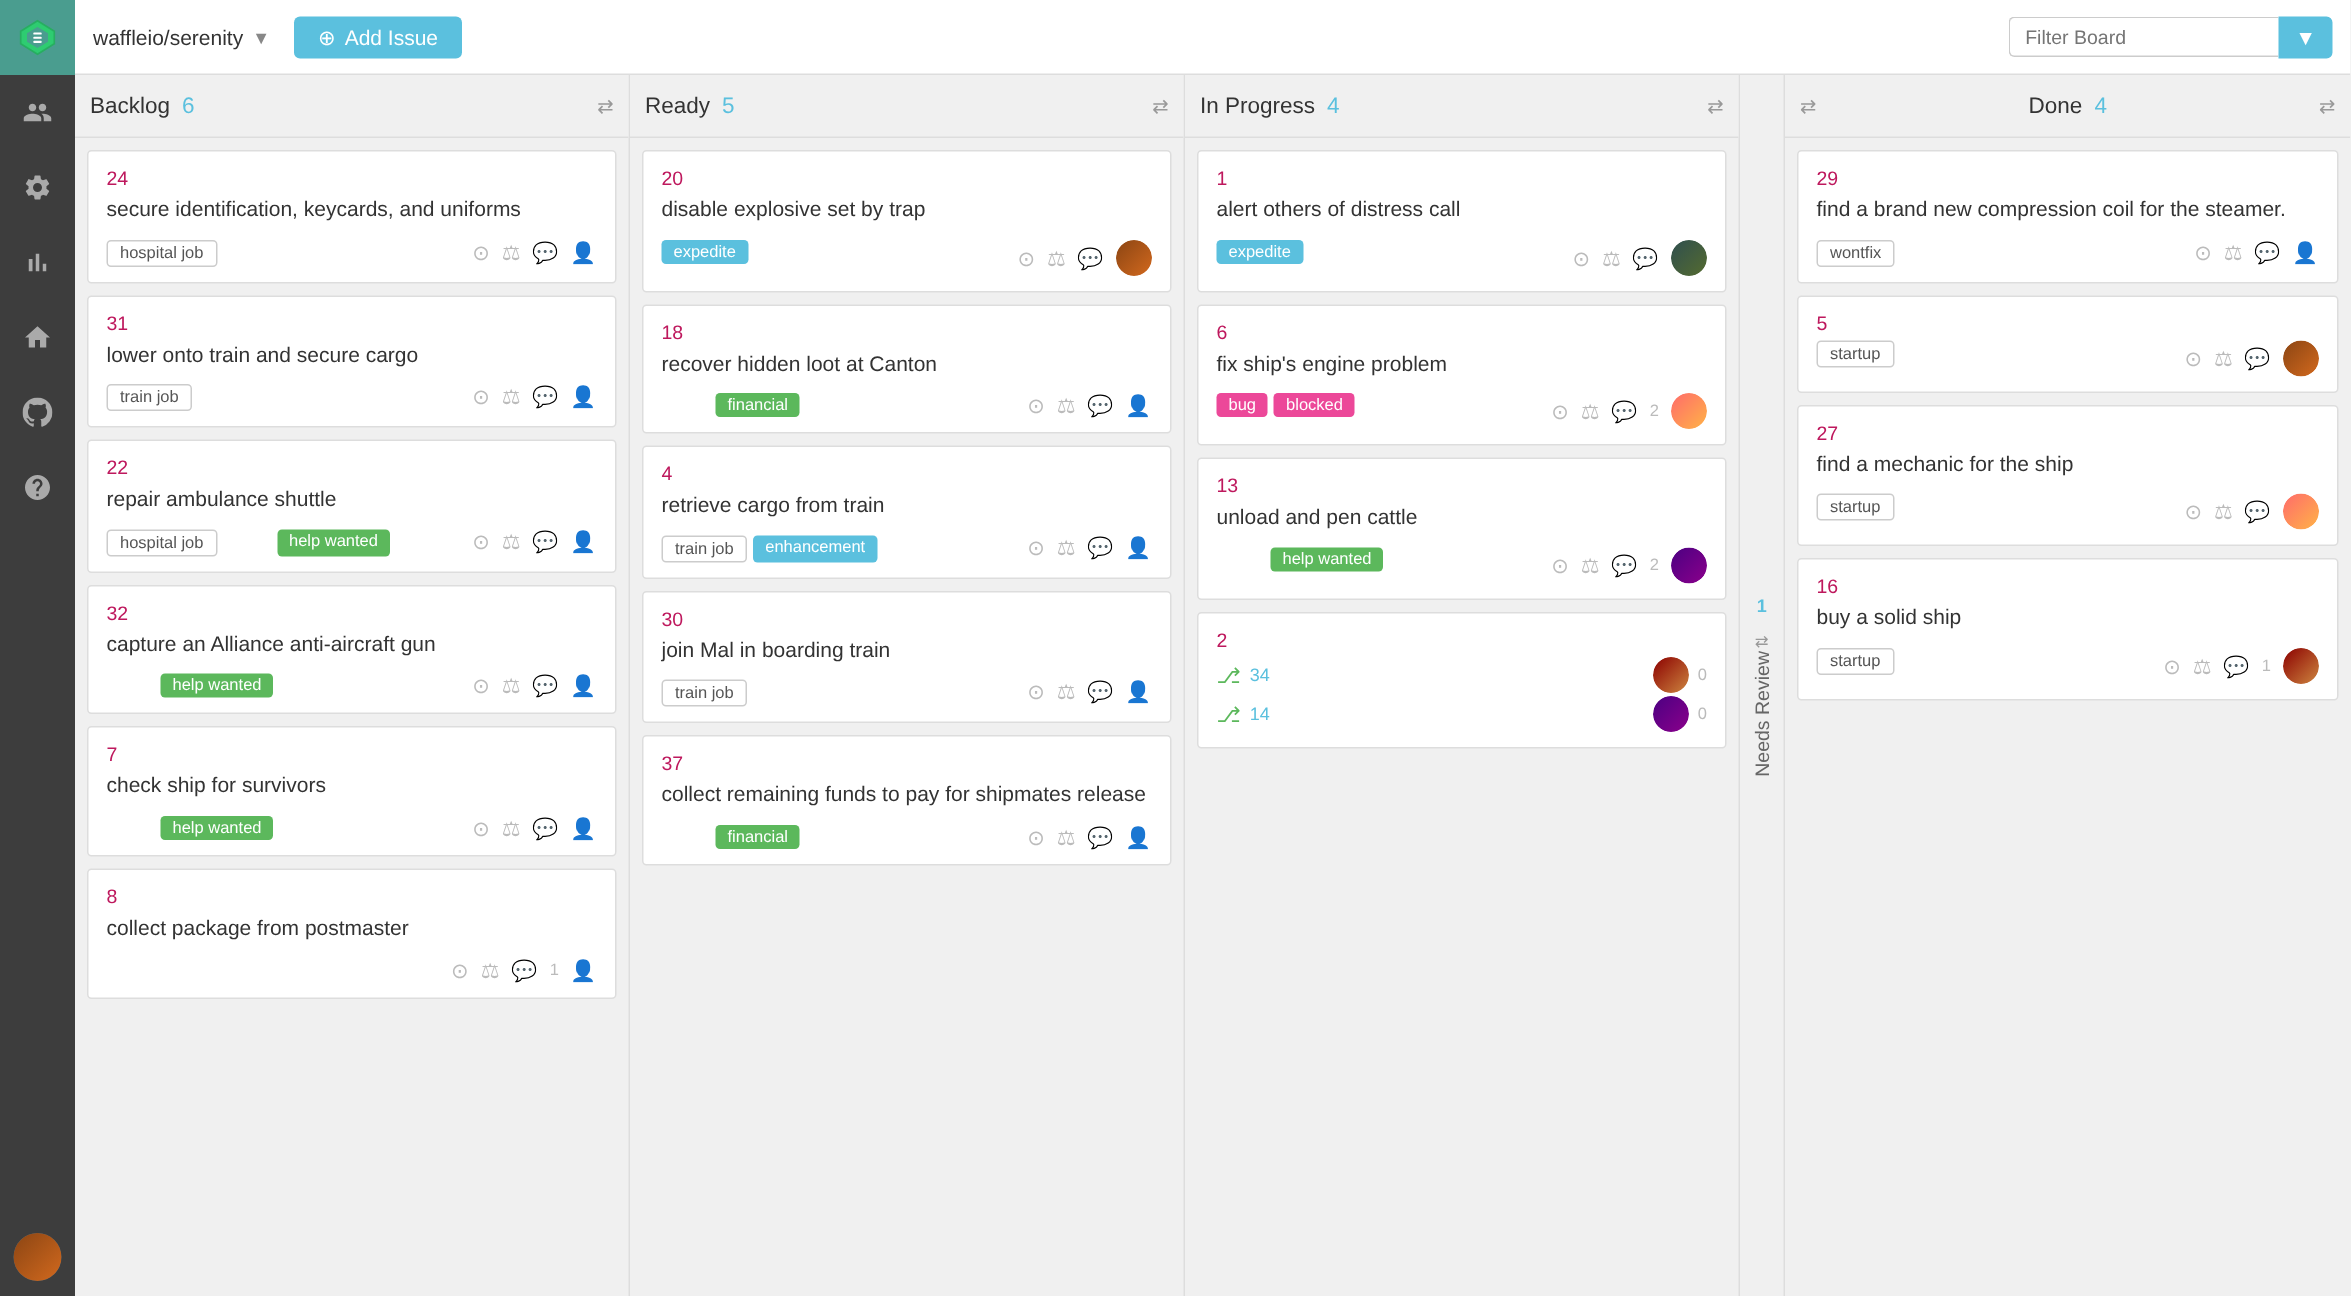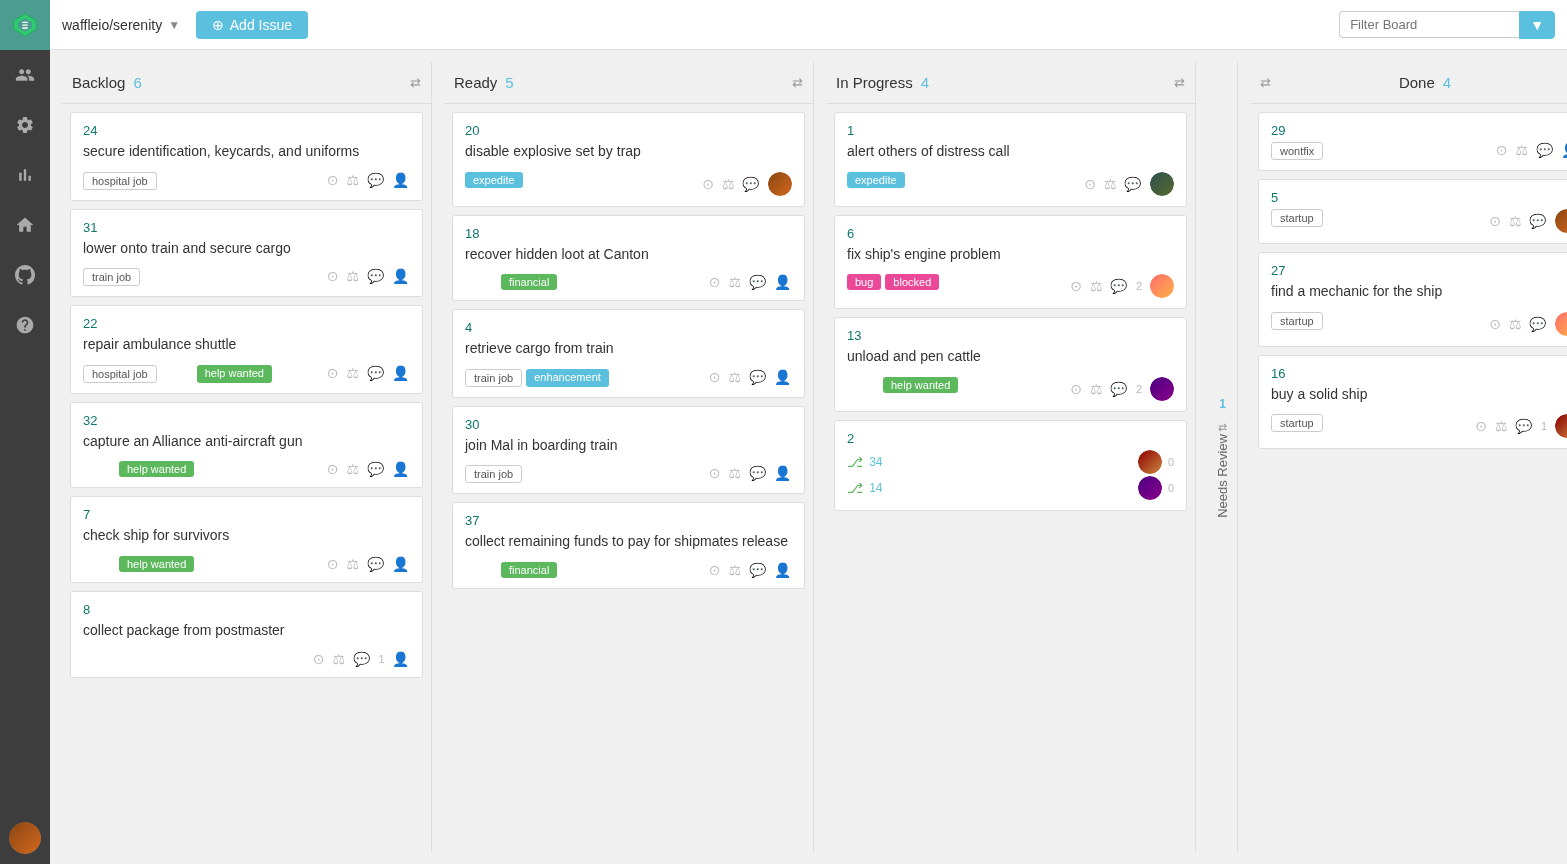--- a/index.html
+++ b/index.html
@@ -107,22 +107,22 @@
       color: #fff;
       font-size: 14px;
     }
 
     
     .board {
       flex: 1;
       display: flex;
       overflow-x: auto;
       overflow-y: hidden;
-      padding: 12px;
-      gap: 12px;
+      padding: 0;
+      gap: 0;
     }
 
     
     .column {
       min-width: 370px;
       max-width: 370px;
       display: flex;
       flex-direction: column;
       border-right: 1px solid #ddd;
       background: #f0f0f0;
@@ -201,21 +201,21 @@
 
     
     .card {
       background: #fff;
       border: 1px solid #ddd;
       border-radius: 3px;
       padding: 10px 12px;
       cursor: pointer;
     }
     .card-number {
-      color: #0f766e;
+      color: #be185d;
       font-size: 13px;
       font-weight: 500;
       margin-bottom: 4px;
     }
     .card-title {
       font-size: 14px;
       color: #333;
       margin-bottom: 10px;
       line-height: 1.4;
     }
@@ -658,20 +658,21 @@
       <div class="column-header">
         <span class="column-arrows-left">⇄</span>
         <span class="column-title">Done</span>
         <span class="column-count">4</span>
         <span class="column-arrows">⇄</span>
       </div>
       <div class="column-body">
 
         <div class="card">
           <div class="card-number">29</div>
+          <div class="card-title">find a brand new compression coil for the steamer.</div>
           <div class="card-footer">
             <div class="card-labels">
               <span class="label label-outline">wontfix</span>
             </div>
             <div class="card-actions">
               <span class="card-action-icon">⊙</span>
               <span class="card-action-icon">⚖</span>
               <span class="card-action-icon">💬</span>
               <span class="card-action-icon">👤</span>
             </div>

